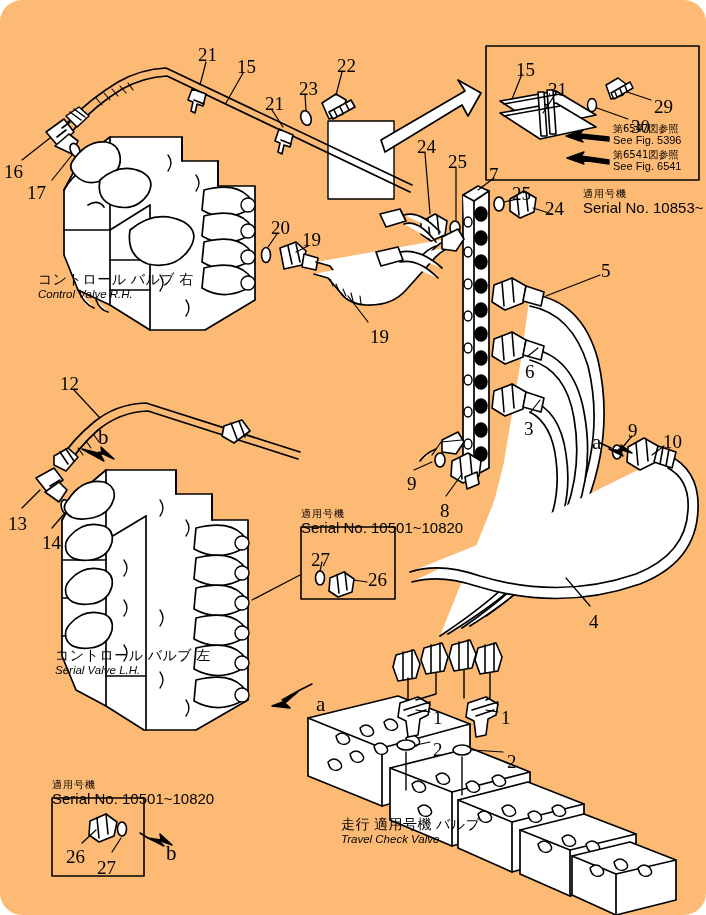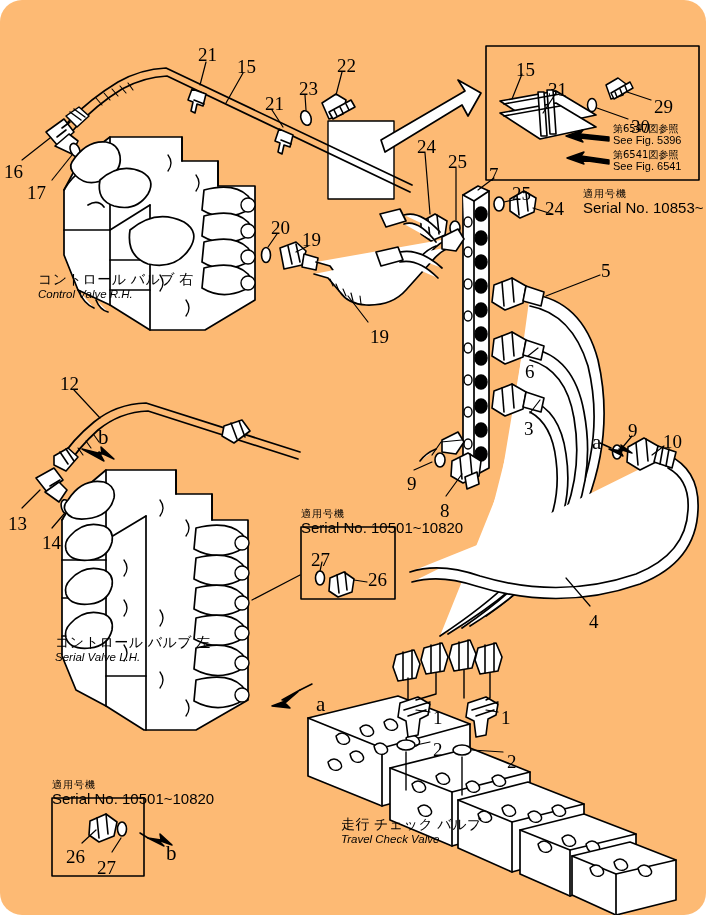--- a/index.html
+++ b/index.html
@@ -570,26 +570,26 @@
 
   <div class="lbl ltr" style="left:592px;top:432px">a</div>
   <div class="lbl ltr" style="left:316px;top:694px">a</div>
   <div class="lbl ltr" style="left:98px;top:427px">b</div>
   <div class="lbl ltr" style="left:166px;top:843px">b</div>
 
   <div class="lbl" style="left:38px;top:273px">
     <div class="capjp">コントロール バルブ 右</div>
     <div class="cap">Control Valve R.H.</div>
   </div>
-  <div class="lbl" style="left:55px;top:636px">
+  <div class="lbl" style="left:55px;top:649px">
     <div class="capjp">コントロール バルブ 左</div>
     <div class="cap">Serial Valve L.H.</div>
   </div>
   <div class="lbl" style="left:341px;top:818px">
-    <div class="capjp">走行 チェック バルブ</div>
+    <div class="capjp">走行 適用号機 バルブ</div>
     <div class="cap">Travel Check Valve</div>
   </div>
 
   <div class="lbl" style="left:583px;top:189px">
     <div class="serialjp">適用号機</div>
     <div class="serial">Serial No. 10853~</div>
   </div>
   <div class="lbl" style="left:301px;top:509px">
     <div class="serialjp">適用号機</div>
     <div class="serial">Serial No. 10501~10820</div>

